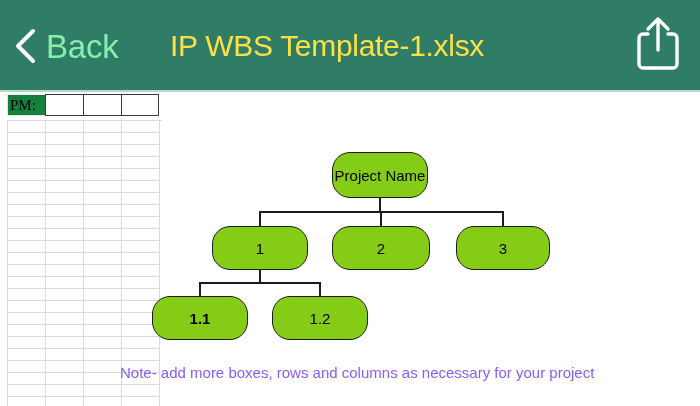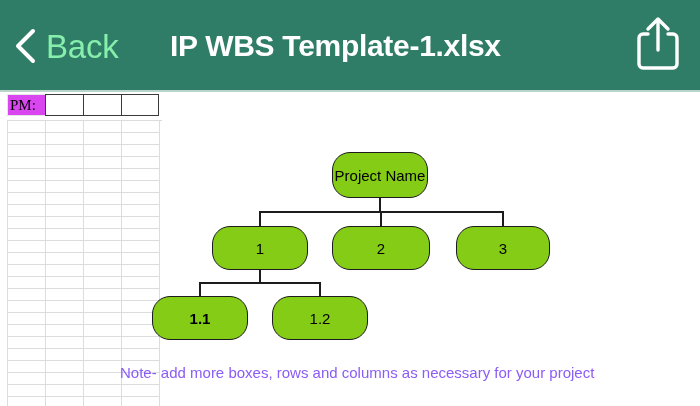--- a/index.html
+++ b/index.html
@@ -44,23 +44,23 @@
     font-weight: 400;
     letter-spacing: -0.2px;
     line-height: 1;
   }
   #doc-title {
     position: absolute;
     left: 170px; top: 20px;
     height: 52px;
     display: flex;
     align-items: center;
-    color: #ffffff;
+    color: #fde047;
     font-size: 30px;
-    font-weight: bold;
+    font-weight: normal;
     letter-spacing: -0.3px;
     white-space: nowrap;
   }
   #share-button {
     position: absolute;
     right: 18px; top: 14px;
     width: 48px; height: 58px;
     cursor: pointer;
   }
   #header-underline {
@@ -91,21 +91,21 @@
   #pm-label {
     width: 38px;
     display: flex;
     align-items: center;
     justify-content: flex-start;
     padding-left: 2px;
     box-sizing: border-box;
     font-family: "Liberation Serif", serif;
     font-size: 15px;
     color: #000;
-    background: #d946ef;
+    background: #15803d;
     border: 1px solid #e6e6e6;
     border-right: none;
   }
   .pm-cell {
     width: 38px;
     border: 1.5px solid #3a3a3a;
     border-right: none;
     background: #ffffff;
     box-sizing: border-box;
   }

